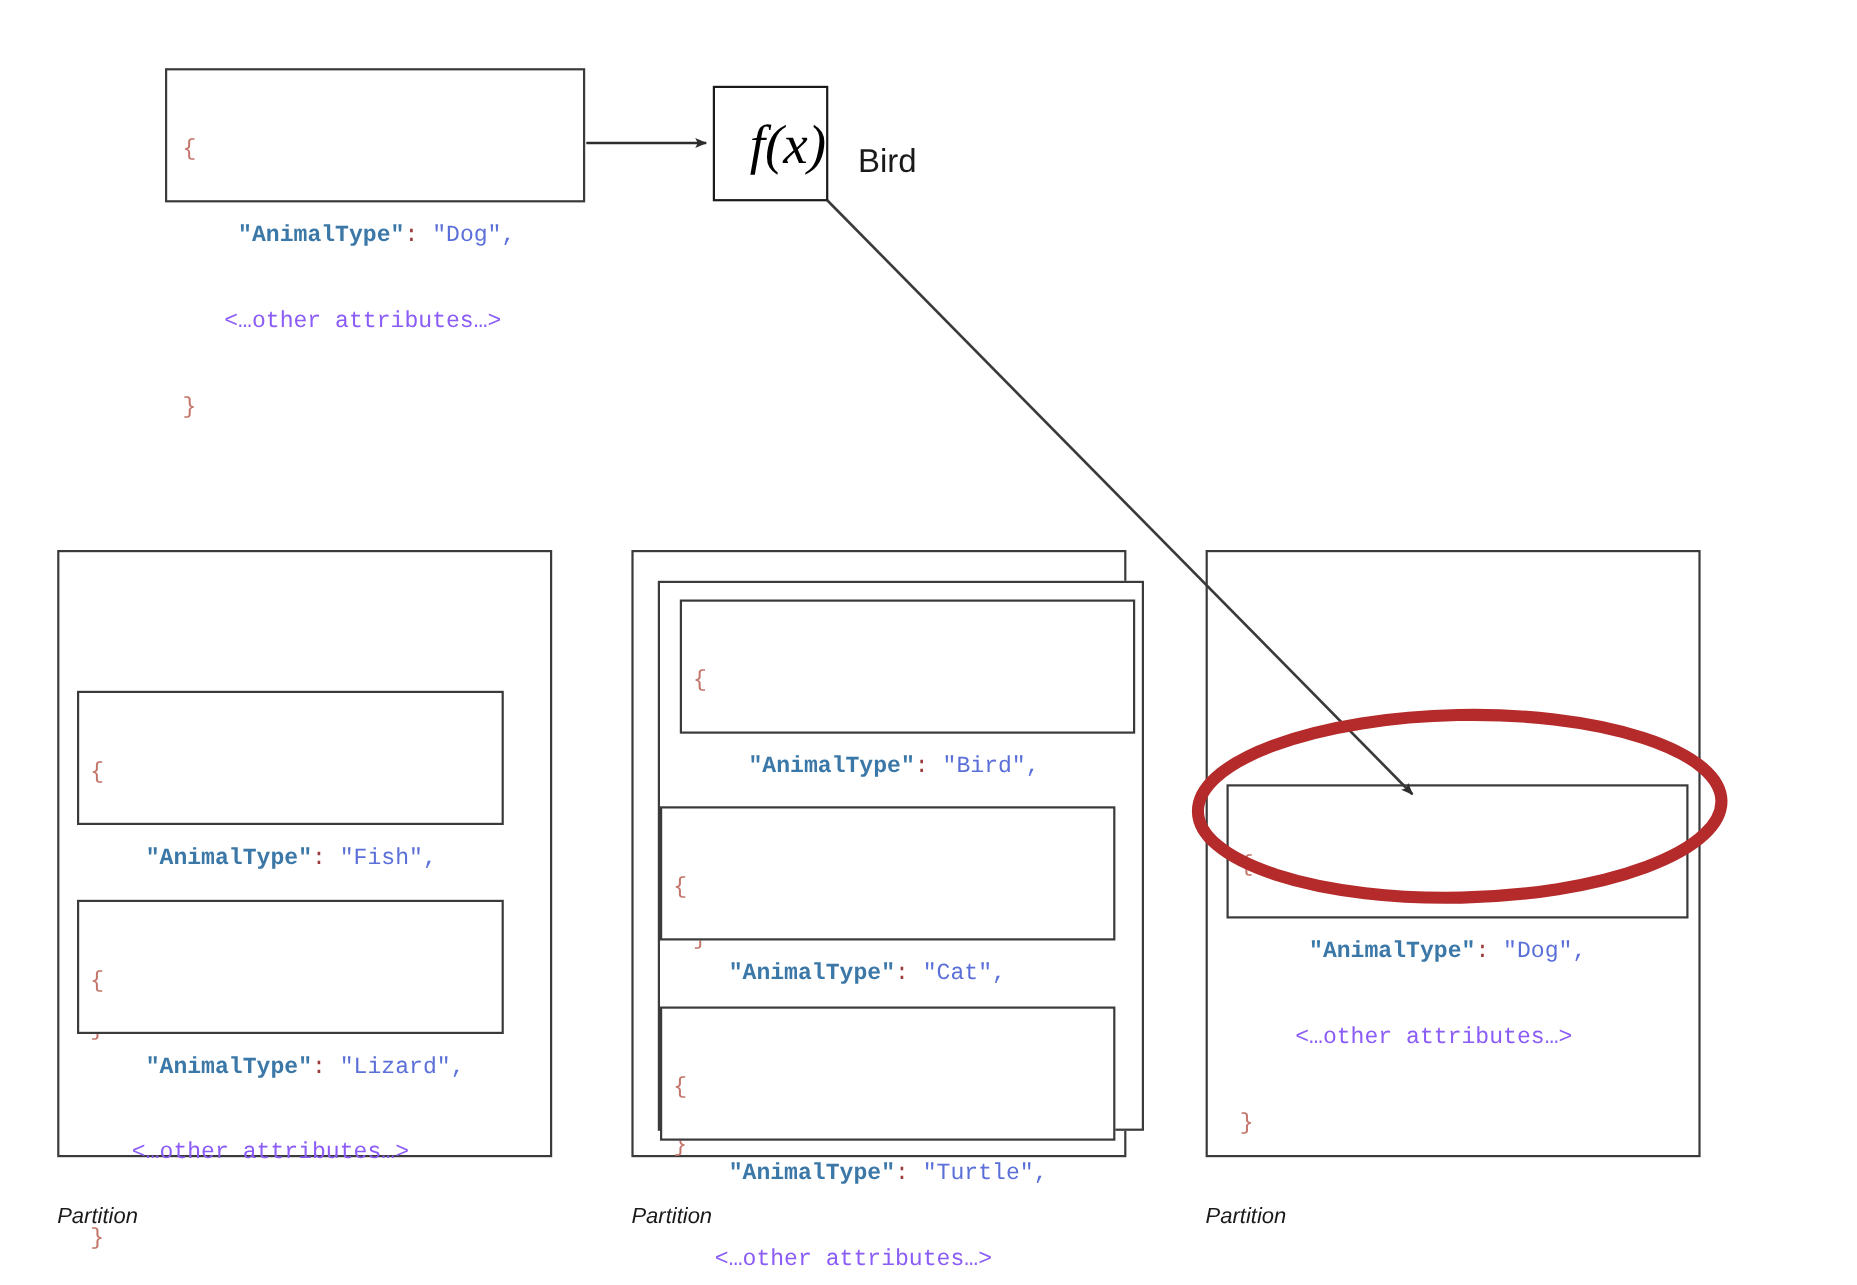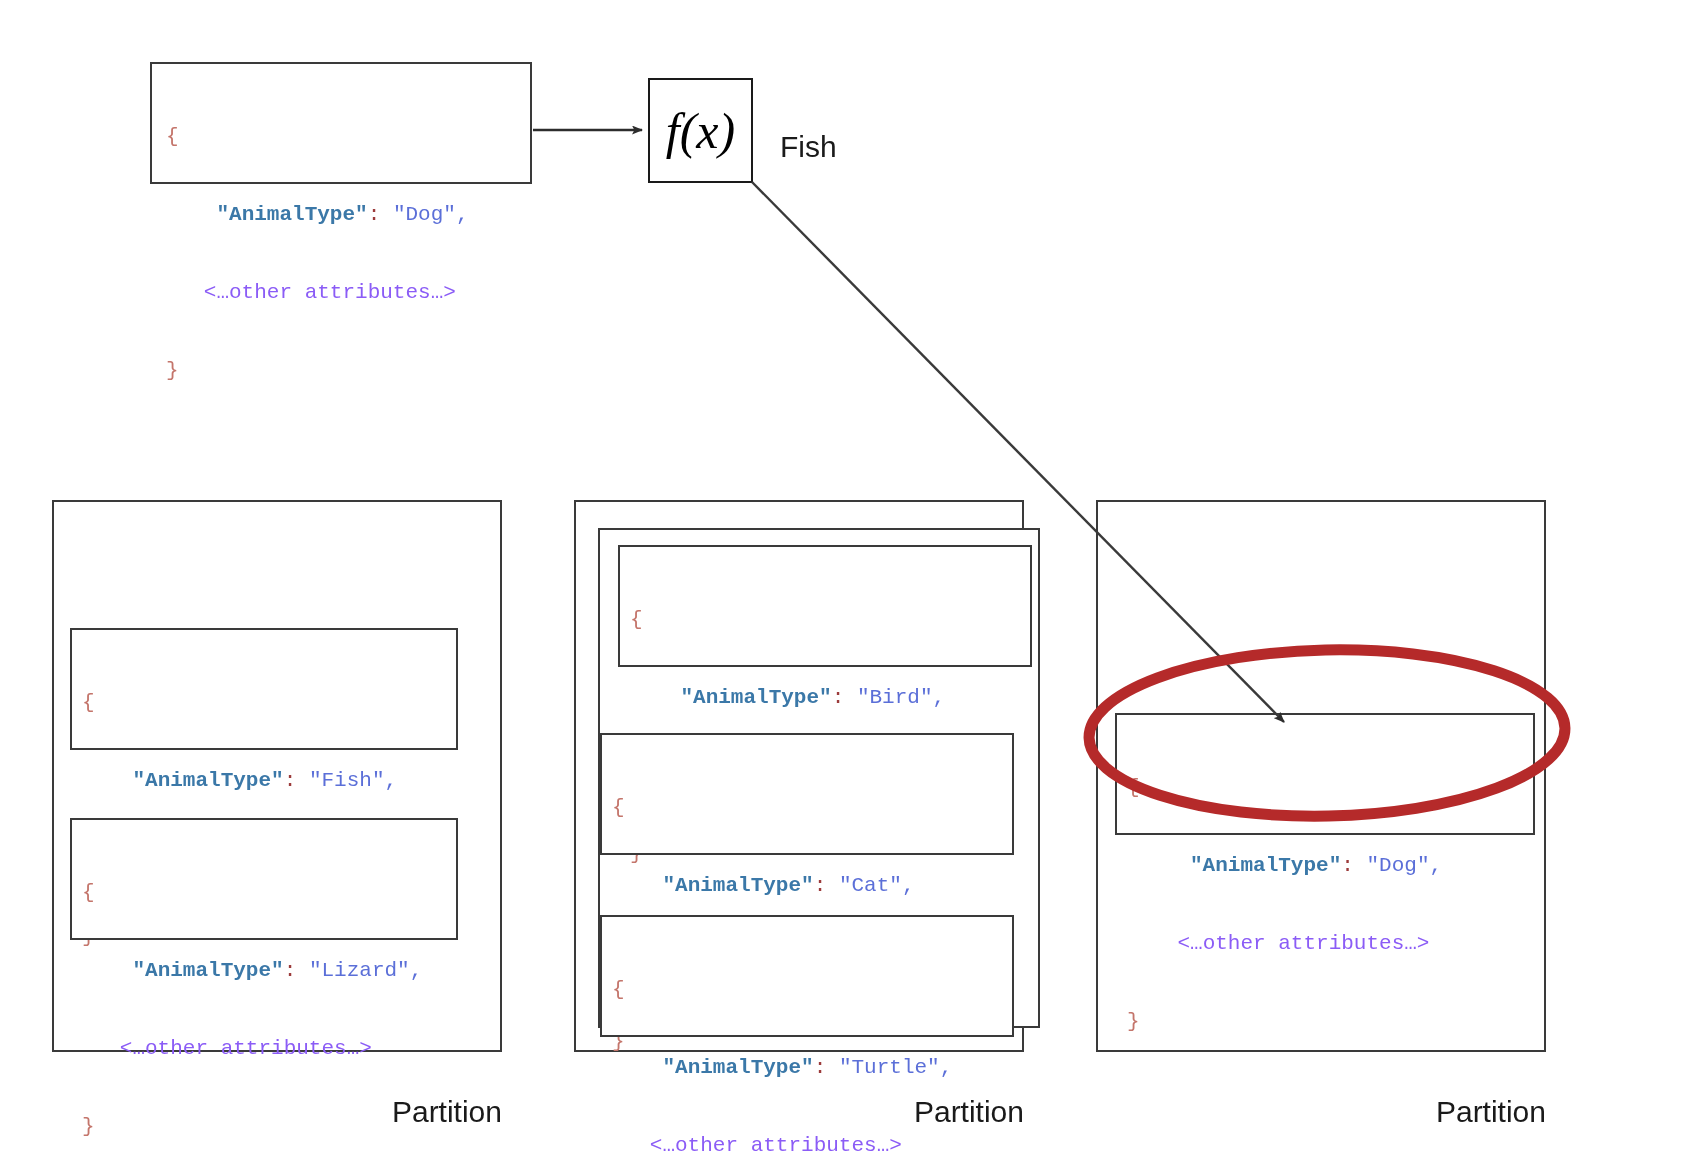--- a/index.html
+++ b/index.html
@@ -62,24 +62,25 @@
   .partition-inner {
     position: absolute;
     box-sizing: border-box;
     border: 2px solid #3a3a3a;
     background: #ffffff;
     z-index: 2;
   }
   .partition-label {
     position: absolute;
     font-family: "Liberation Sans", sans-serif;
-    font-size: 30px;
+    font-size: 20px;
     color: #1a1a1a;
-    text-align: right;
+    text-align: left;
     z-index: 5;
+    font-style: italic;
   }
 
   
   .hash-box {
     position: absolute;
     box-sizing: border-box;
     border: 2px solid #1a1a1a;
     background: #ffffff;
     display: flex;
     align-items: center;
@@ -116,25 +117,25 @@
 
 <div id="canvas">
 
   <div class="json-card" style="left:150px; top:62px; width:382px; height:122px; padding:8px 0 0 14px;">
     <span class="ln"><span class="brace">{</span></span>
     <span class="ln">    <span class="key">"AnimalType"</span><span class="colon">:</span> <span class="val">"Dog",</span></span>
     <span class="ln">   <span class="attrs">&lt;…other attributes…&gt;</span></span>
     <span class="ln"><span class="brace">}</span></span>
   </div>
 
-  <div class="hash-box" style="left:648px; top:78px; width:105px; height:105px;">
+  <div class="hash-box" style="left:648px; top:78px; width:105px; height:105px;justify-content:flex-end;">
     <span>f(x)</span>
   </div>
   <div class="hash-label" style="left:780px; top:90px; width:220px;">
-    <div>Fish</div>
+    <div>Bird</div>
   </div>
 
   <div class="partition-box" style="left:52px; top:500px; width:450px; height:552px;"></div>
 
   <div class="json-card" style="left:70px; top:628px; width:388px; height:122px; padding:8px 0 0 10px;">
     <span class="ln"><span class="brace">{</span></span>
     <span class="ln">    <span class="key">"AnimalType"</span><span class="colon">:</span> <span class="val">"Fish",</span></span>
     <span class="ln">   <span class="attrs">&lt;…other attributes…&gt;</span></span>
     <span class="ln"><span class="brace">}</span></span>
   </div>

